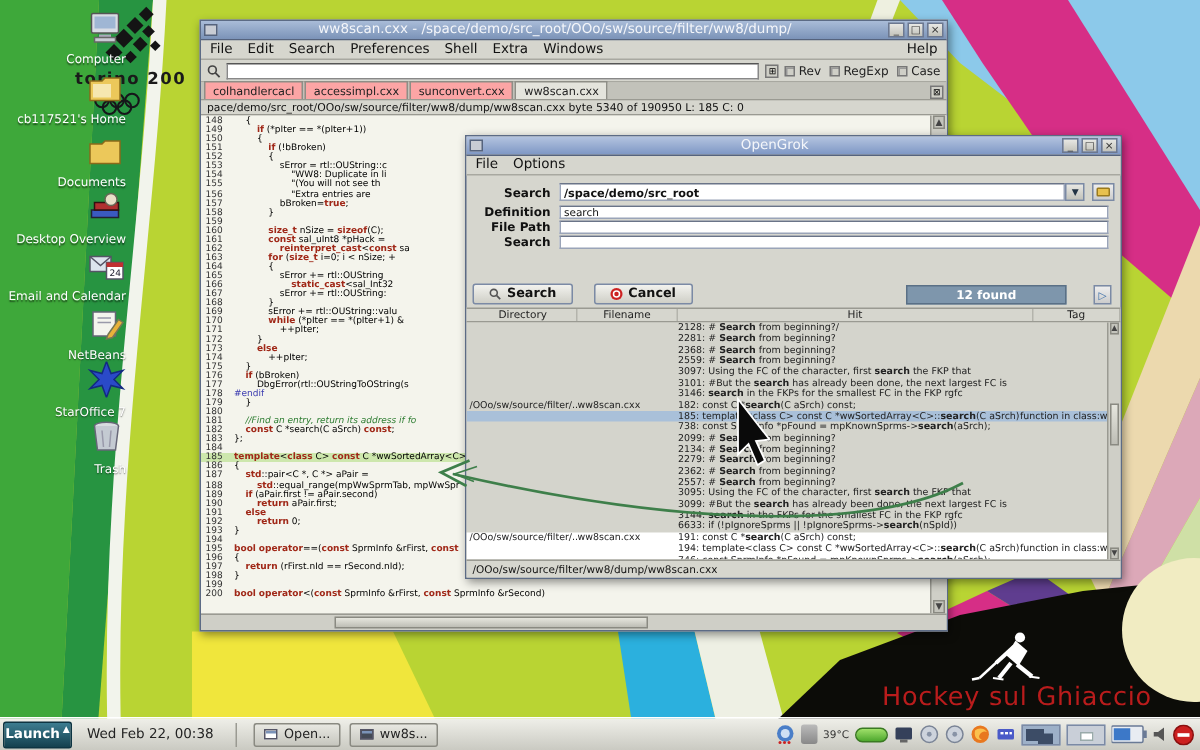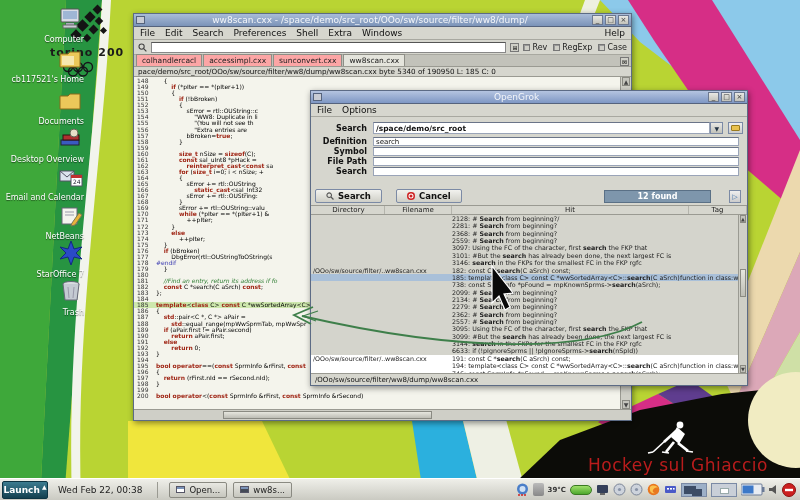--- a/index.html
+++ b/index.html
@@ -109,21 +109,21 @@
     display:flex;align-items:center;justify-content:center;gap:2px}
   #launch .up{font-size:6px;transform:translateY(-3px)}
   #clock{font-size:9px;color:#222;margin:0 10px;white-space:nowrap}
   .tsep{width:1px;height:16px;background:#9a9a92;margin:0 5px}
   .taskbtn{height:16px;margin-left:6px;padding:0 6px;display:flex;align-items:center;gap:4px;font-size:8.5px;
     color:#222;background:linear-gradient(#e8e8e2,#c6c6be);border:1px solid #8a8a82;border-radius:2px;white-space:nowrap}
   .winico{width:9px;height:7px;border:1px solid #556;background:#fff;box-shadow:inset 0 2px 0 #7b93b8}
   .winico.dark{background:#444a56}
   #tray{margin-left:auto;display:flex;align-items:center;gap:4px;padding-right:4px}
   .tico{width:13px;height:13px;border-radius:2px}
-  .temp{font-size:7px;color:#333;font-weight:bold}
+  .temp{font-size:7px;color:#333;font-weight:normal}
   .ws{width:26px;height:14px;border:1px solid #7b8aa5;background:#9db0c8;position:relative}
   .ws.empty{background:#c9cfd8}
   .ws .mw{position:absolute;background:#3c4c66}
   #overlay{position:absolute;inset:0;z-index:9;pointer-events:none}
 </style>
 </head>
 <body>
 <div id="stage">
 
 <svg id="wallpaper" width="800" height="500" viewBox="0 0 800 500">
@@ -363,24 +363,20 @@
           <span class="combo-arrow">▼</span>
           <span class="browse-btn">
             <span class="folder-mini"></span>
           </span>
         </div>
         <div class="frow">
           <span class="flabel">Definition</span>
           <input class="field wide" value="search" style="">
         </div>
         <div class="frow">
-          <span class="flabel">Symbol</span>
-          <input class="field wide" style="">
-        </div>
-        <div class="frow">
           <span class="flabel">File Path</span>
           <input class="field wide" style="">
         </div>
         <div class="frow">
           <span class="flabel">Search</span>
           <input class="field wide" style="">
         </div>
       </div>
   <div class="btnrow">
     <button class="jbtn">

